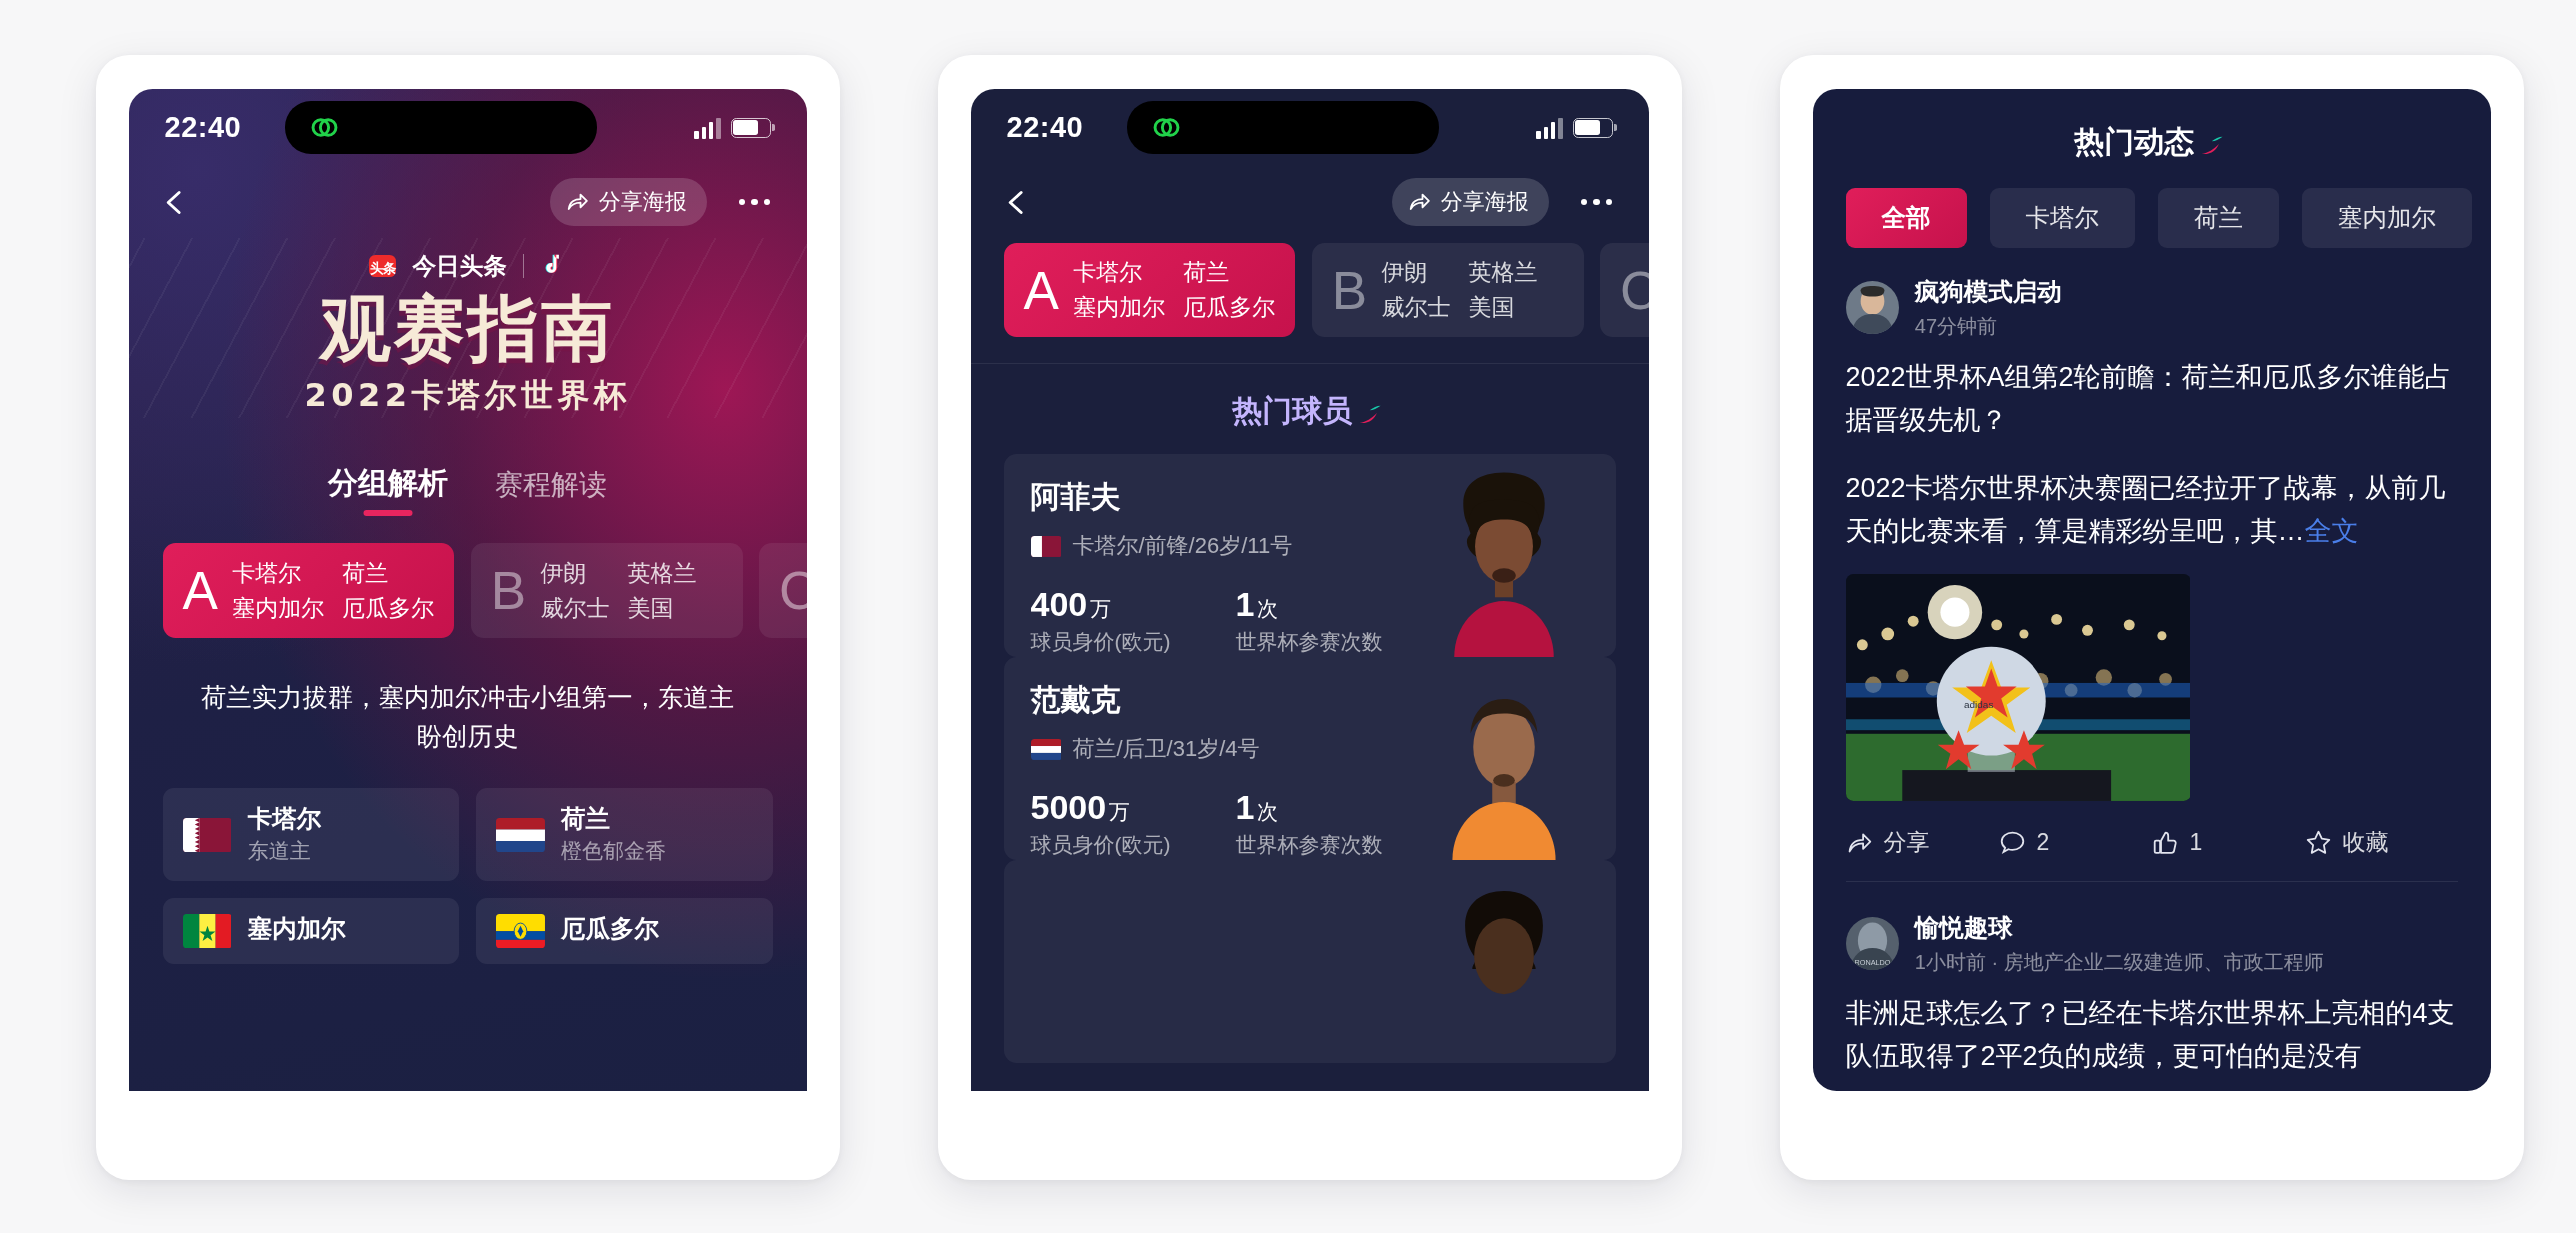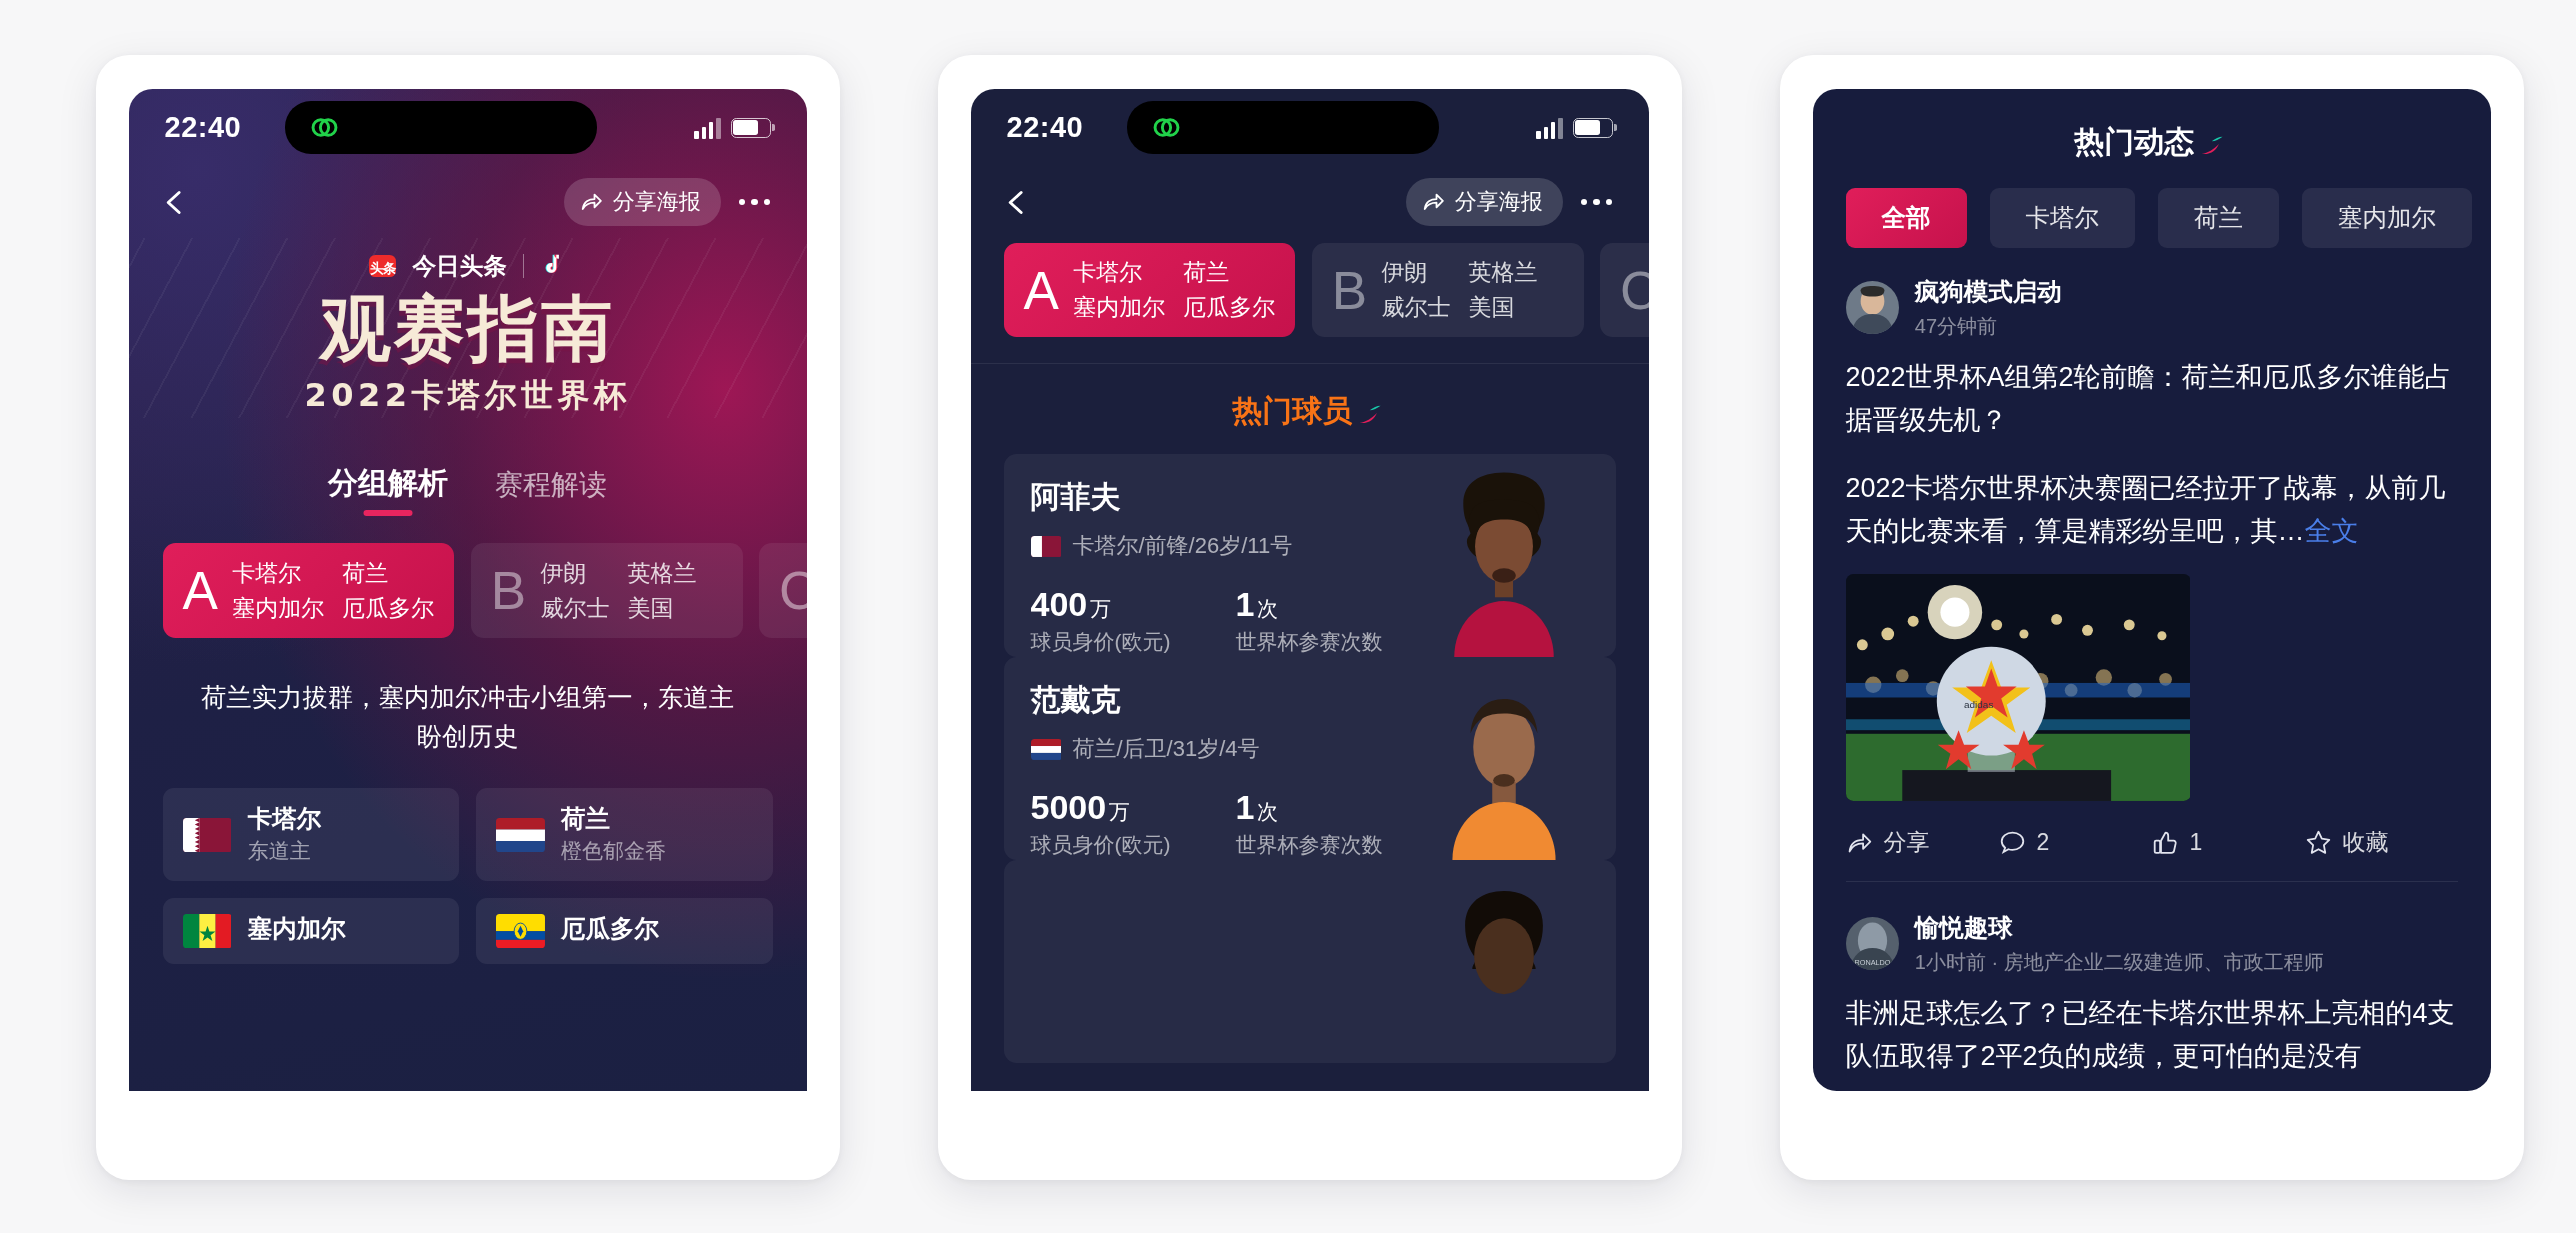--- a/index.html
+++ b/index.html
@@ -70,21 +70,21 @@
     background: rgba(255,255,255,.6); border-radius: 0 1.8px 1.8px 0;
   }
   .batt b { display:block; height:100%; width:72%; background:#fff; border-radius:2.7px; }
 
   
   .navbar {
     position: relative; height: 71px; display: flex; align-items: center;
     padding: 0 31px; z-index: 6;
   }
   .back-chev { width: 31px; height: 31px; }
-  .nav-right { margin-left: auto; display: flex; align-items: center; gap: 18px; }
+  .nav-right { margin-left: auto; display: flex; align-items: center; gap: 32px; }
   .share-pill {
     display: flex; align-items: center; gap: 9px;
     background: rgba(255,255,255,.16); border-radius: 25.4px;
     padding: 9px 20px 9px 16.3px;
     color: #fff; font-size: 22px; font-weight: 500;
   }
   .share-pill svg { width: 23.6px; height: 23.6px; }
   .dots { display:flex; gap:6.3px; padding-right: 5.4px; }
   .dots i { width:6.3px; height:6.3px; border-radius:50%; background:#fff; display:block; }
 
@@ -172,21 +172,21 @@
   }
   .flag { width: 49px; height: 34px; border-radius: 3.6px; flex:0 0 auto; overflow:hidden; }
   .team-name { color:#fff; font-size: 24.5px; font-weight: 700; line-height:1.2; }
   .team-tag { color: rgba(255,255,255,.56); font-size: 21px; margin-top: 3.6px; }
 
   
   .p2 .screen { background: #1b1f3c; }
   .p2 .groups { padding: 5.4px 0 0 33px; }
   .p2-divider { height:0.9px; background: rgba(255,255,255,.08); margin: 25.4px 0 0 0; }
   .section-title {
-    text-align:center; color:#f97316; font-size: 30px; font-weight: 700;
+    text-align:center; color:#c4b5fd; font-size: 30px; font-weight: 700;
     padding-top: 27px; display:flex; align-items:center; justify-content:center; gap: 3.6px;
   }
   .swoosh-ico { width: 31px; height: 23.6px; margin-top: 7.3px; }
   .players { padding: 22px 33px 0 33px; display:flex; flex-direction:column; }
   .player-card {
     position: relative; background: rgba(255,255,255,.055); border-radius: 12.7px;
     height: 203px; overflow: hidden;
   }
   .pc-body { padding: 23.6px 0 0 27px; position: relative; z-index:2; }
   .pc-name { color:#fff; font-size: 30px; font-weight: 700; }

